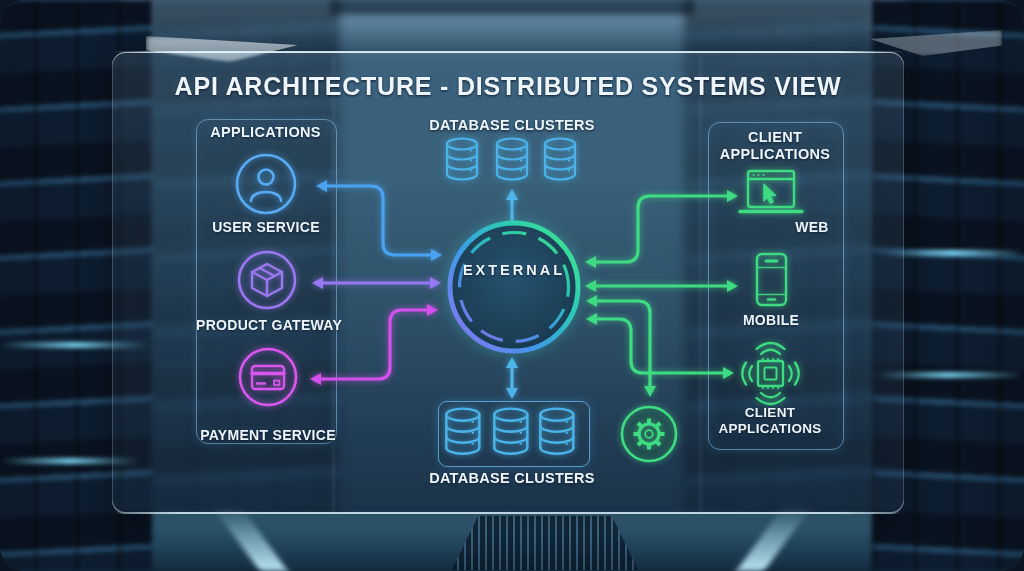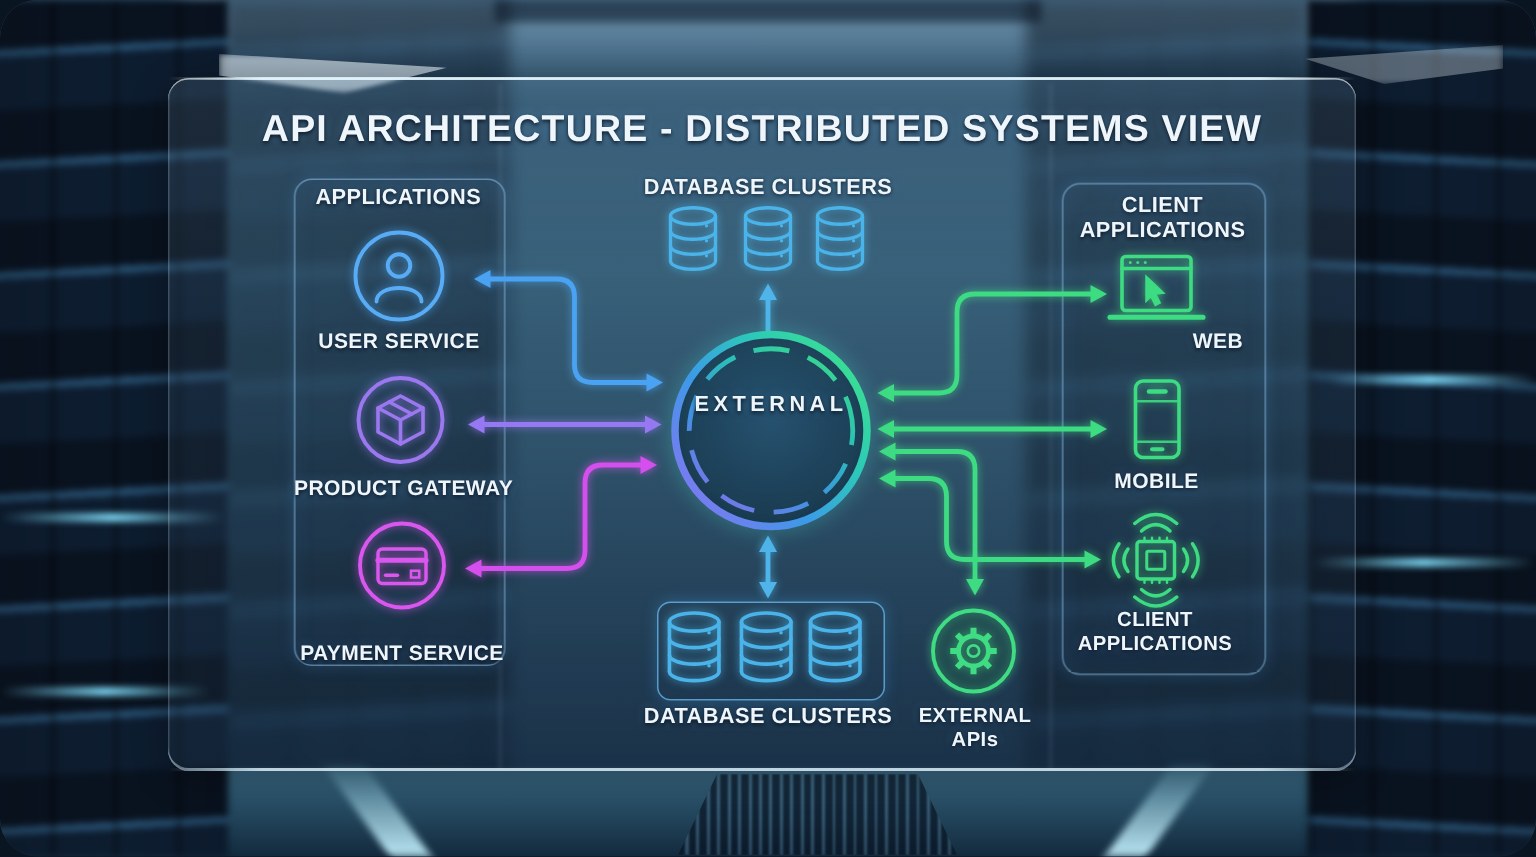--- a/index.html
+++ b/index.html
@@ -290,14 +290,13 @@
 
   <div class="lbl gw-text">
     <div class="gw-sub">EXTERNAL</div>
   </div>
 
   <div class="lbl h2 wrap" style="left:713px;width:124px;top:129px;">CLIENT APPLICATIONS</div>
   <div class="lbl h3" style="left:762px;width:100px;top:219px;">WEB</div>
   <div class="lbl h3" style="left:721px;width:100px;top:312px;">MOBILE</div>
   <div class="lbl h3 wrap" style="left:708px;width:124px;top:405px;font-size:13.5px;">CLIENT APPLICATIONS</div>
 
-  <div class="lbl h3 wrap" style="left:605px;width:90px;top:469px;font-size:13.5px;">EXTERNAL APIs</div>
 </div>
 
 </body></html>

